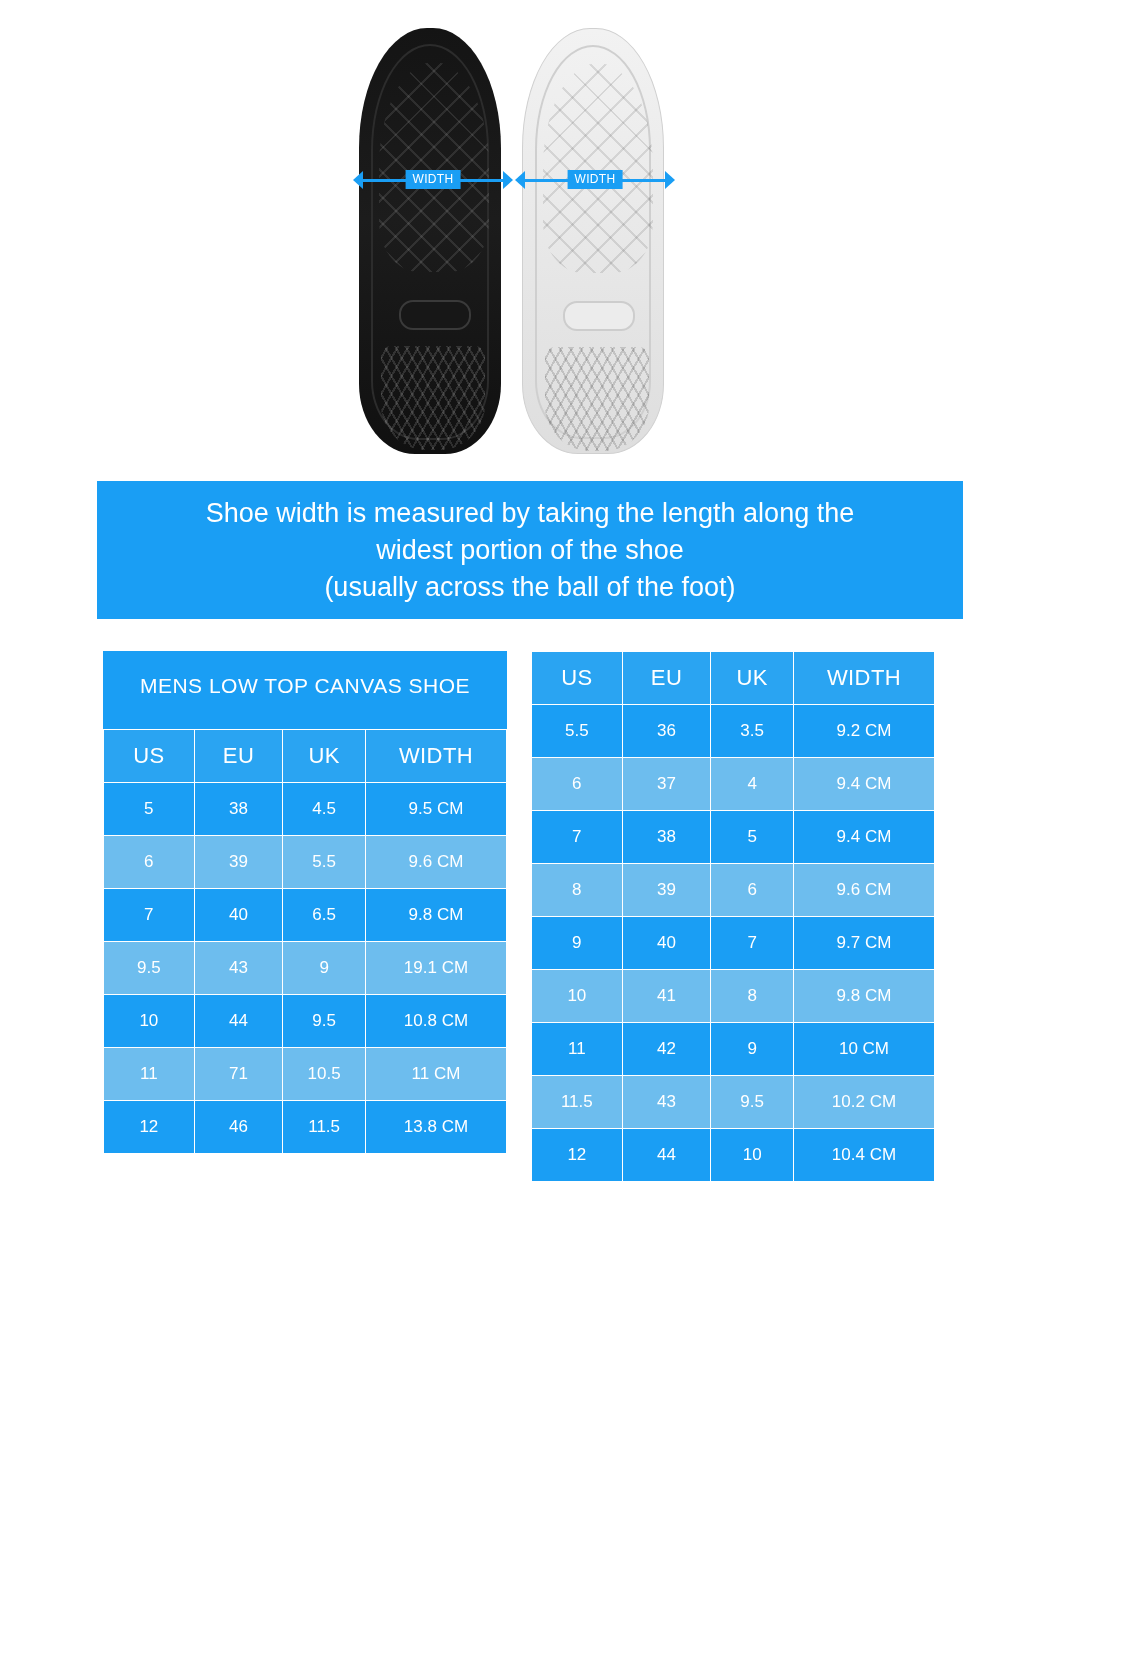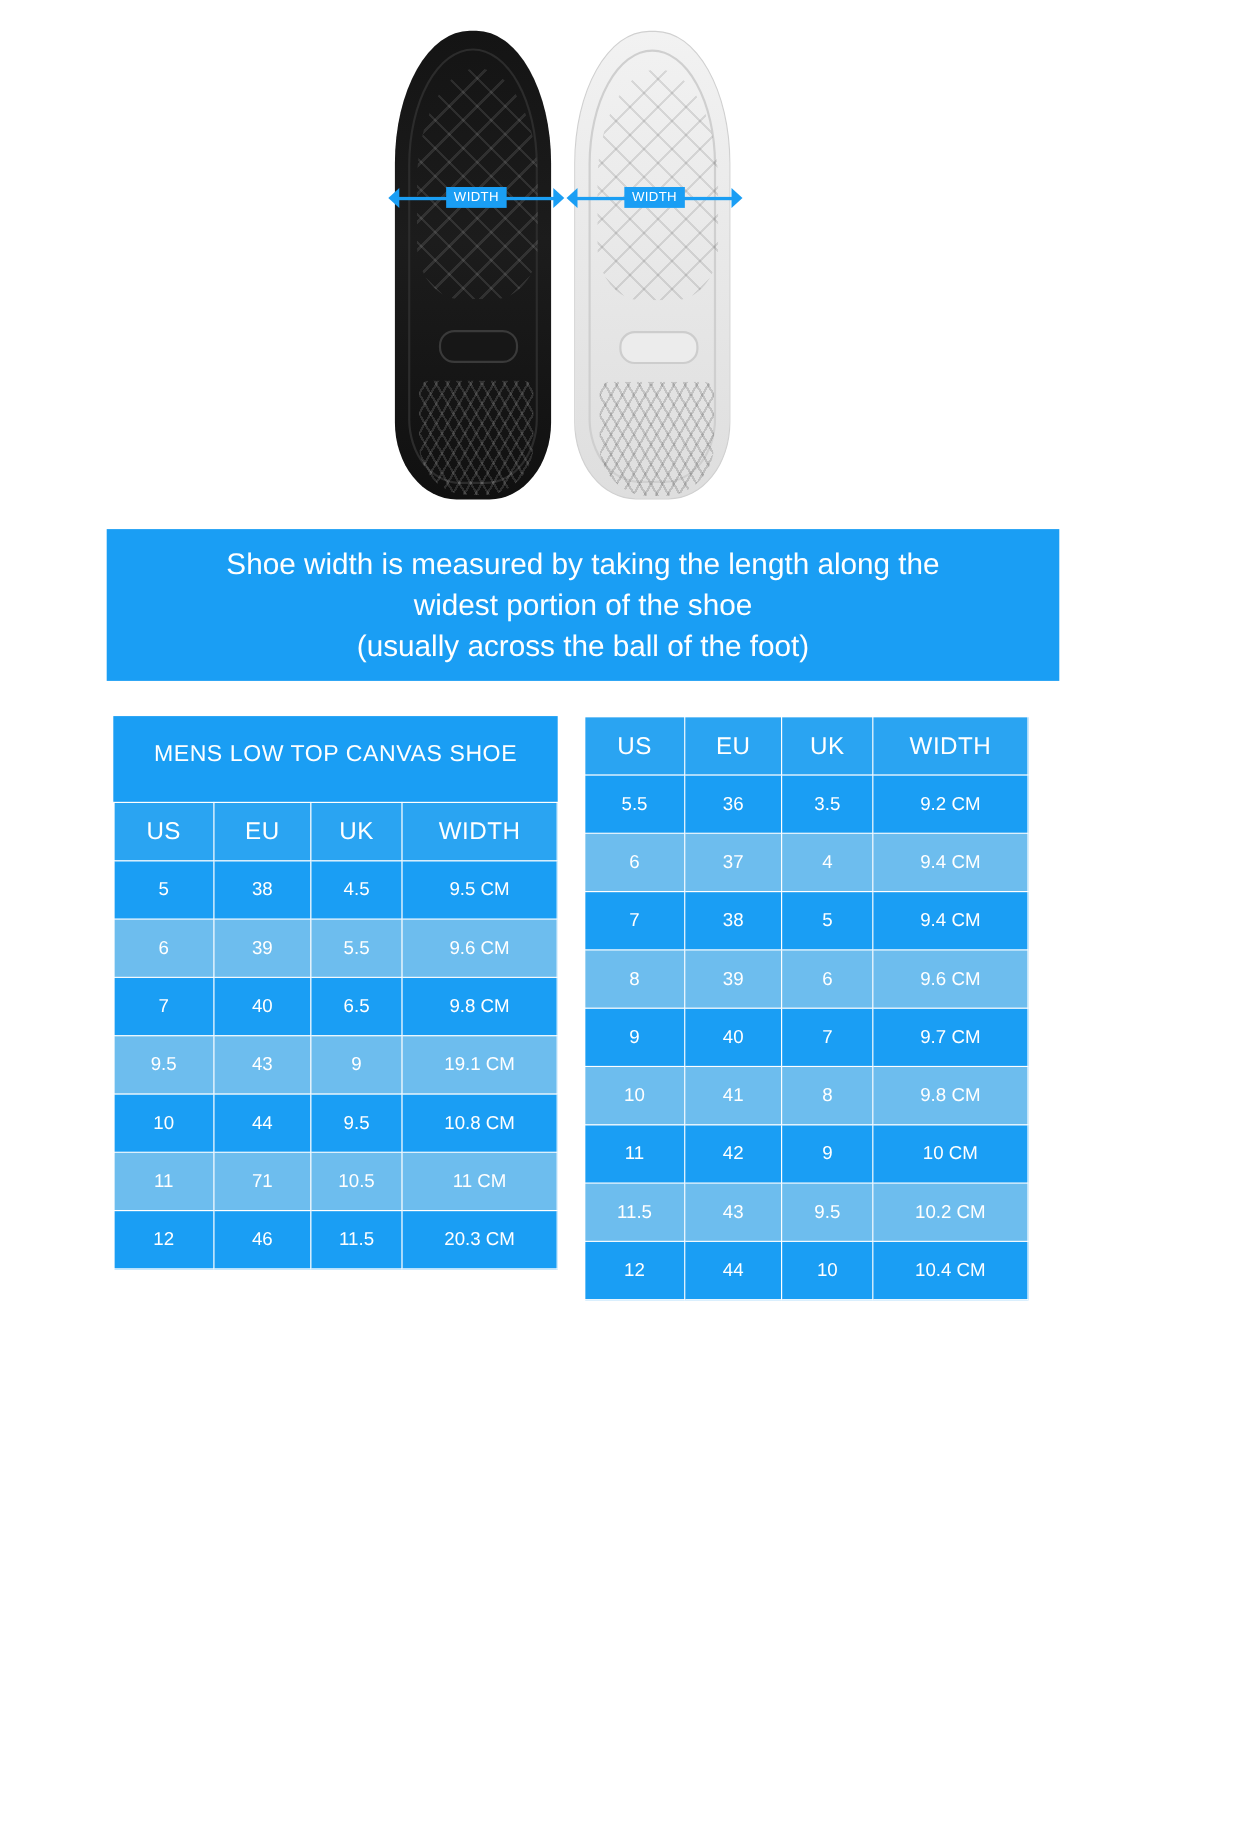--- a/index.html
+++ b/index.html
@@ -321,21 +321,21 @@
         <tr>
           <td>11</td>
           <td>71</td>
           <td>10.5</td>
           <td>11 CM</td>
         </tr>
         <tr>
           <td>12</td>
           <td>46</td>
           <td>11.5</td>
-          <td>20.3 CM</td>
+          <td>13.8 CM</td>
         </tr>
       </tbody>
     </table>
   </div>
 
   <div class="table table-womens">
     <table>
       <colgroup>
           <col class="c-us">
           <col class="c-eu">

